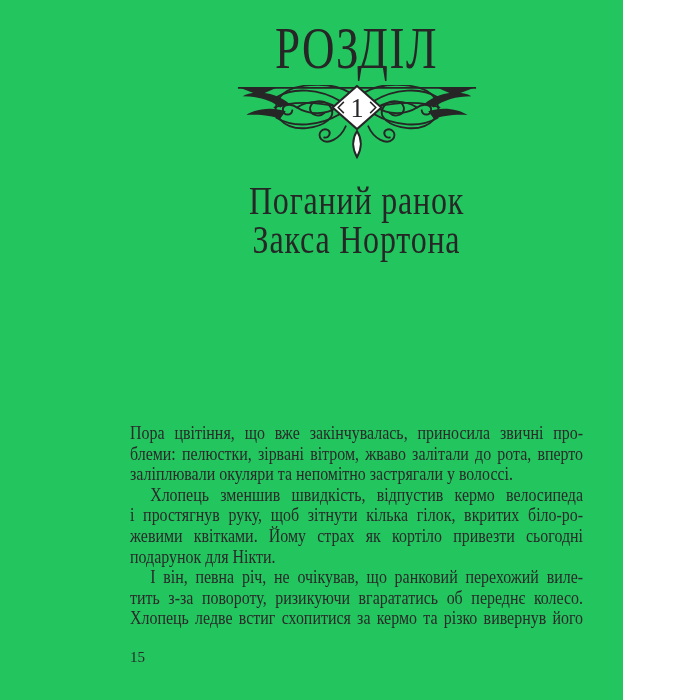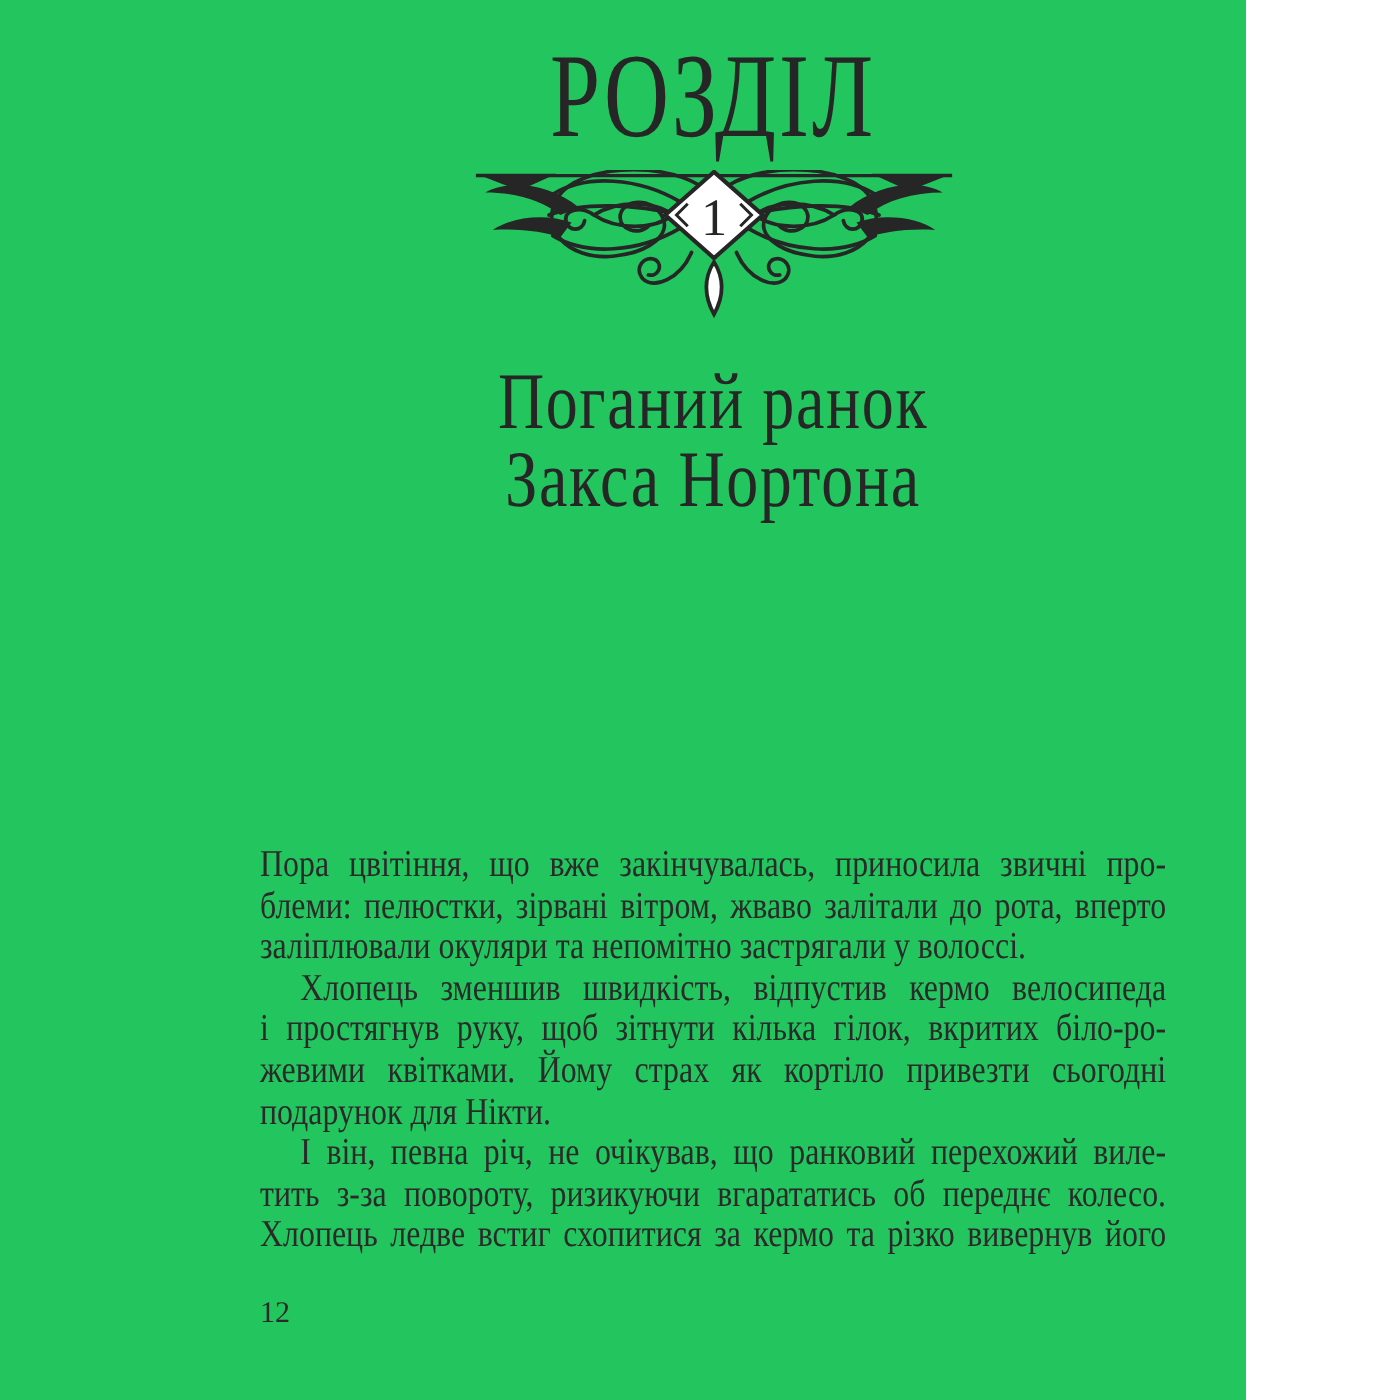--- a/index.html
+++ b/index.html
@@ -126,15 +126,15 @@
     <div class="bl end">заліплювали окуляри та непомітно застрягали у волоссі.</div>
     <div class="bl ind">Хлопець зменшив швидкість, відпустив кермо велосипеда</div>
     <div class="bl">і простягнув руку, щоб зітнути кілька гілок, вкритих біло-ро-</div>
     <div class="bl">жевими квітками. Йому страх як кортіло привезти сьогодні</div>
     <div class="bl end">подарунок для Нікти.</div>
     <div class="bl ind">І він, певна річ, не очікував, що ранковий перехожий виле-</div>
     <div class="bl">тить з-за повороту, ризикуючи вгарататись об переднє колесо.</div>
     <div class="bl">Хлопець ледве встиг схопитися за кермо та різко вивернув його</div>
   </div>
 
-  <div class="pagenum">12</div>
+  <div class="pagenum">15</div>
 
 </div>
 
 </body></html>

